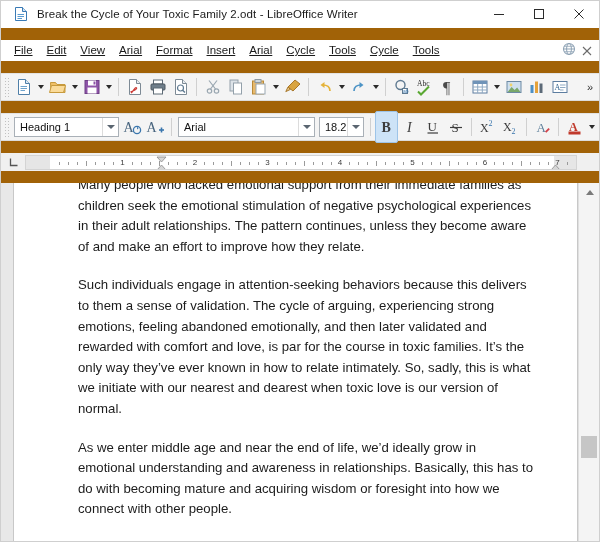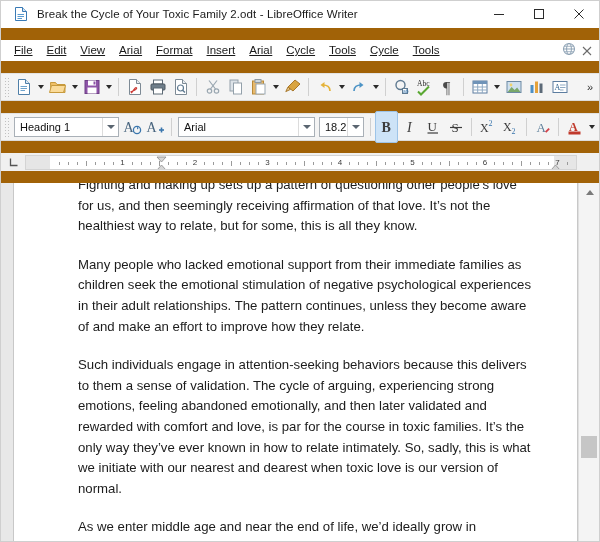--- a/index.html
+++ b/index.html
@@ -757,21 +757,20 @@
     </div>
   </div>
 
   <div class="docarea">
     <div class="doc-left-gutter"></div>
 
     <div class="page-wrap">
       <div class="page">
 
         <div class="page-text">
-          <p class="para clipped-top">Fighting and making up sets up a pattern of questioning other people’s love for us, and then seemingly receiving affirmation of that love. It’s not the healthiest way to relate, but for some, this is all they know.</p>
           <p class="para">Many people who lacked emotional support from their immediate families as children seek the emotional stimulation of negative psychological experiences in their adult relationships. The pattern continues, unless they become aware of and make an effort to improve how they relate.</p>
           <p class="para">Such individuals engage in attention-seeking behaviors because this delivers to them a sense of validation. The cycle of arguing, experiencing strong emotions, feeling abandoned emotionally, and then later validated and rewarded with comfort and love, is par for the course in toxic families. It’s the only way they’ve ever known in how to relate intimately. So, sadly, this is what we initiate with our nearest and dearest when toxic love is our version of normal.</p>
           <p class="para">As we enter middle age and near the end of life, we’d ideally grow in emotional understanding and awareness in relationships. Basically, this has to do with becoming mature and acquiring wisdom or foresight into how we connect with other people.</p>
 
         </div>
 
         <div class="corner bl" style="left:54px; bottom:19px;"></div>
         <div class="corner br" style="right:32px; bottom:19px;"></div>
       </div>
     </div>

